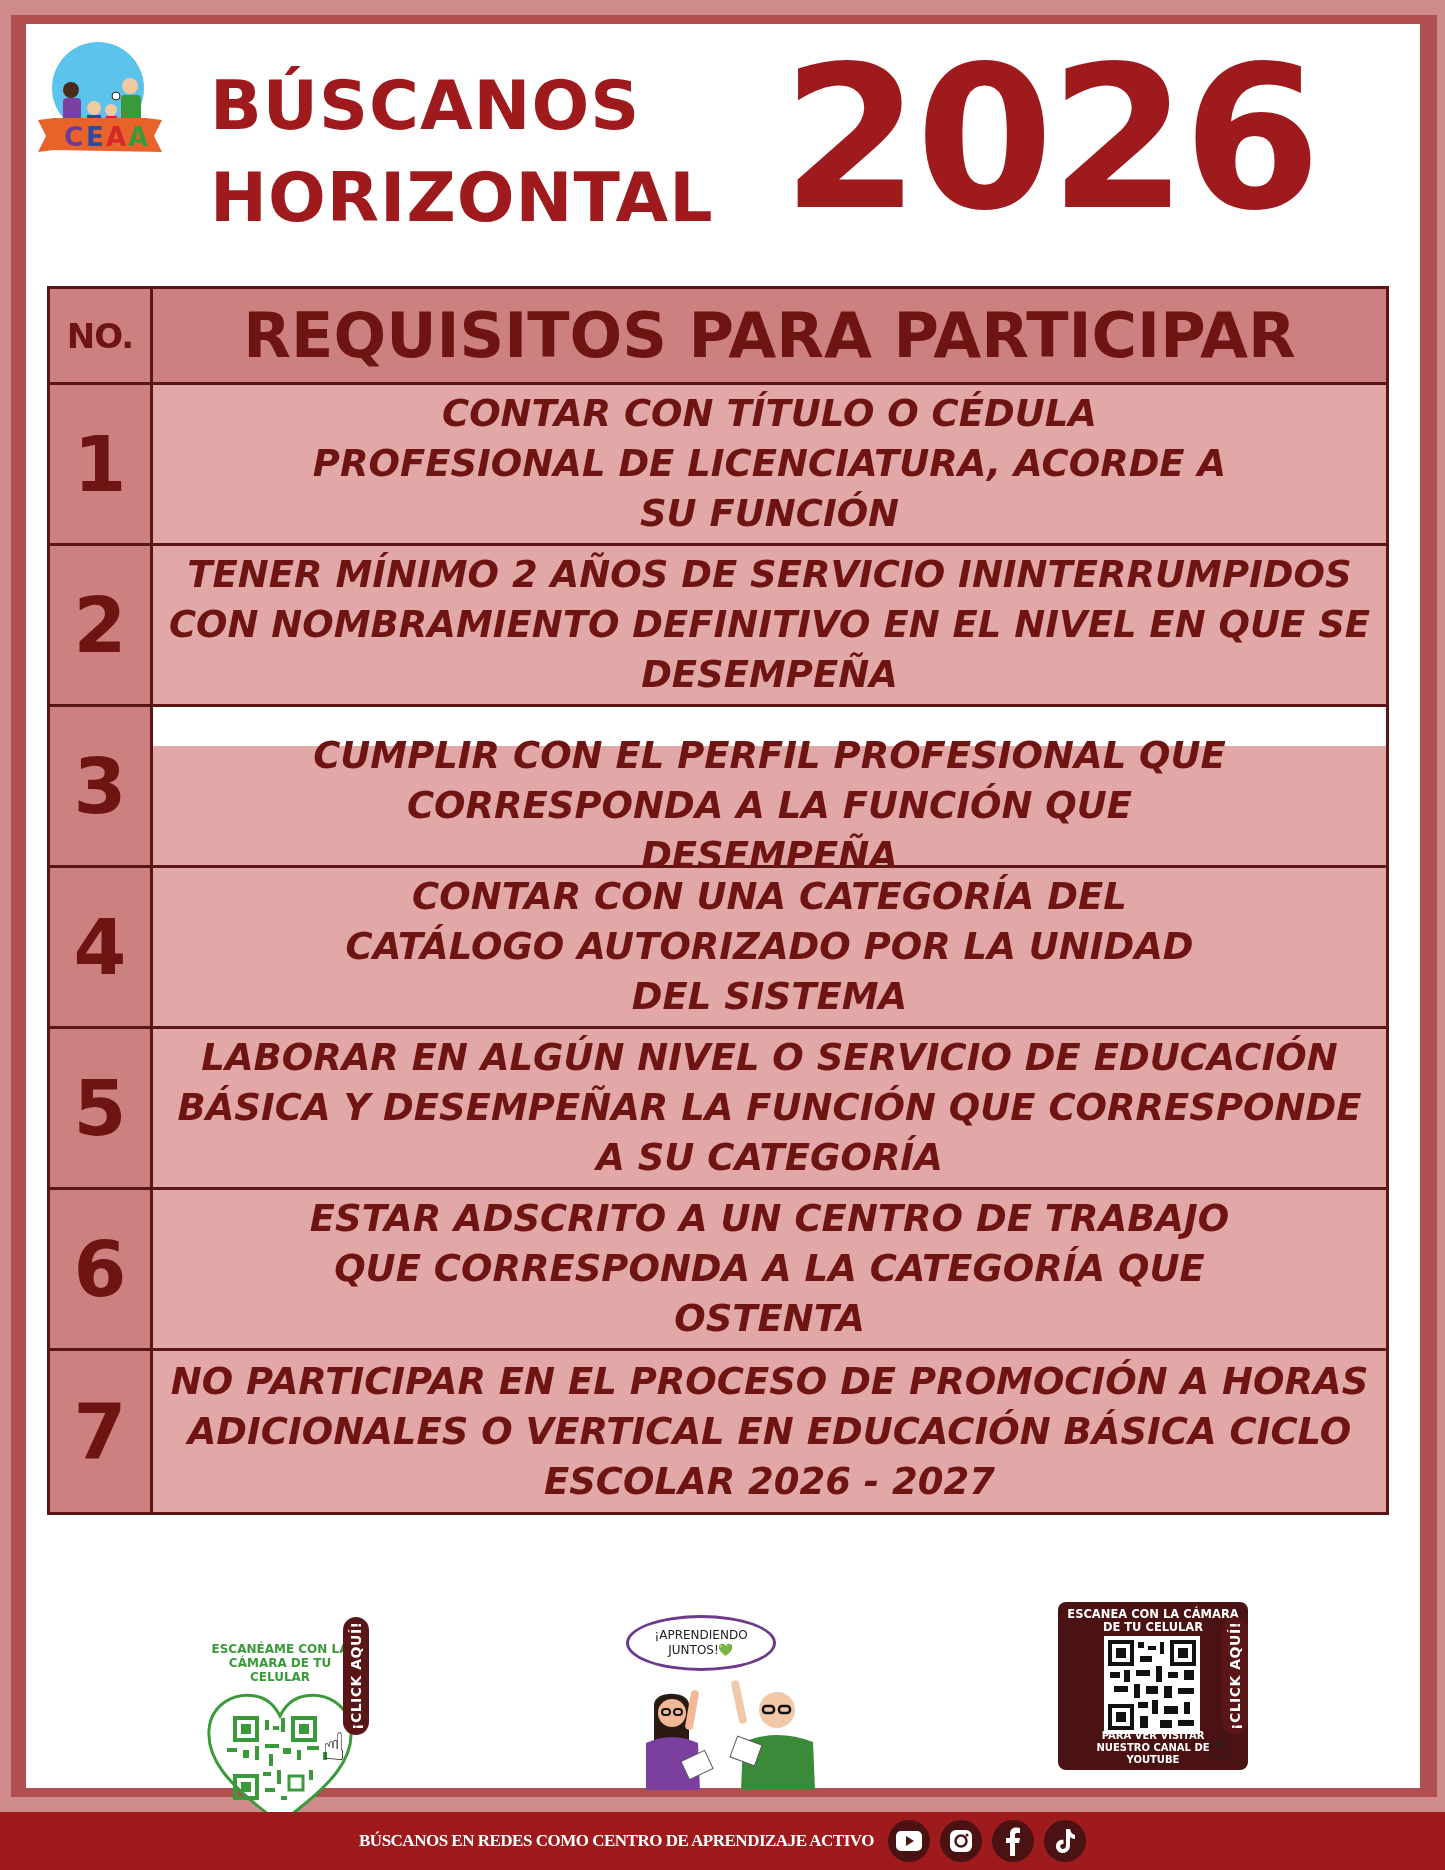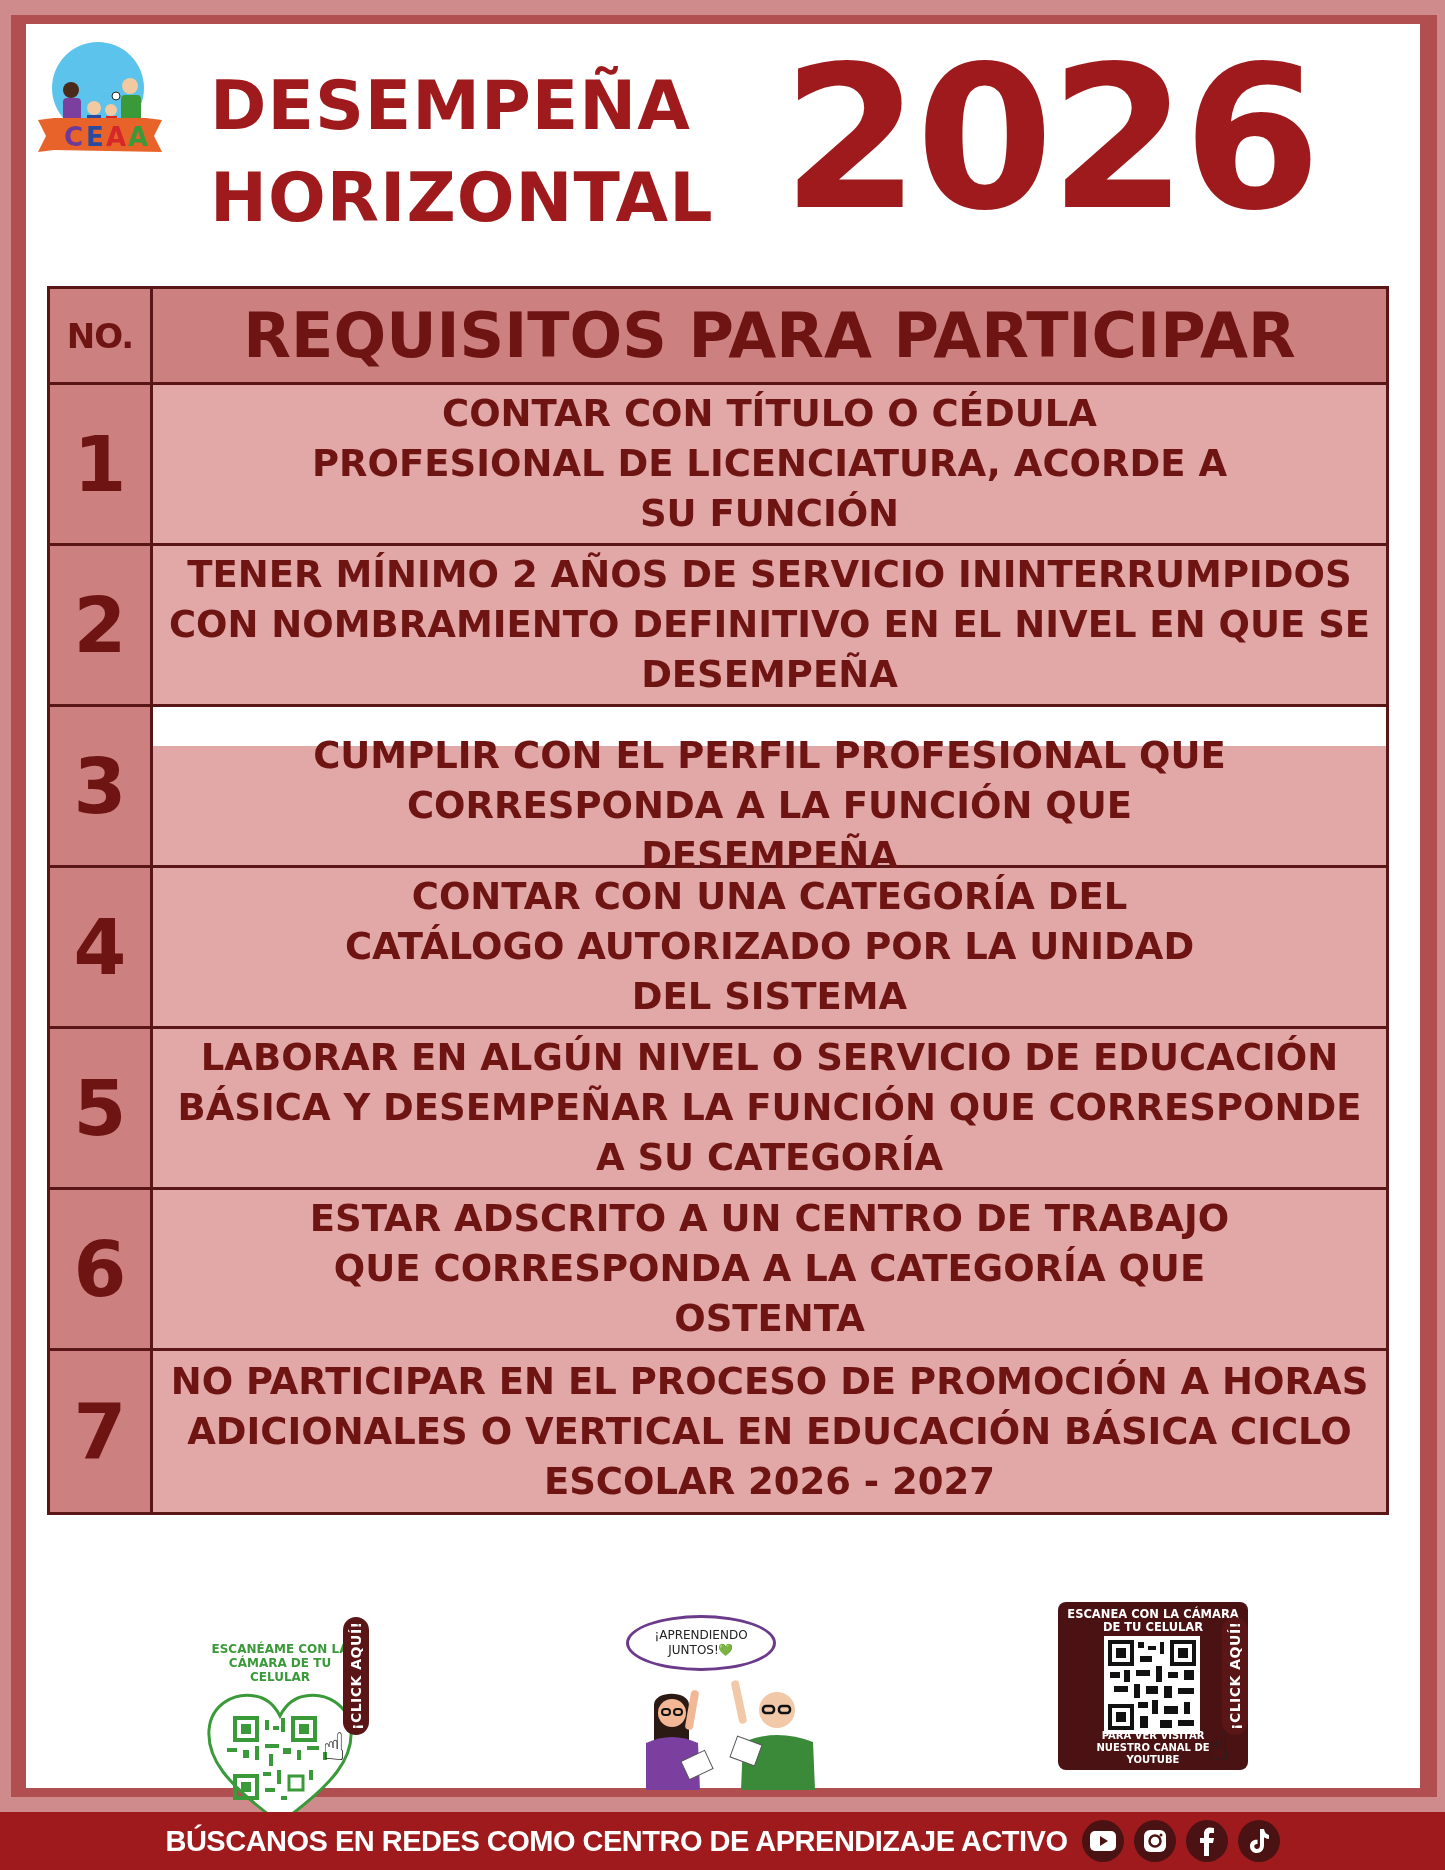--- a/index.html
+++ b/index.html
@@ -45,21 +45,21 @@
     background: #cd8080;
     border-right: 3px solid #5a1517;
     display: flex; align-items: center; justify-content: center;
     color: #6e1412; font-weight: 900;
   }
   .cell-text {
     flex: 1;
     background: #e2a7a7;
     display: flex; align-items: center; justify-content: center;
     text-align: center;
-    color: #6e1412; font-weight: bold; 
+    color: #6e1412; font-weight: bold; font-style: italic;
     font-family: "DejaVu Sans", sans-serif;
     font-size: 37px; line-height: 50px;
     padding: 0 14px;
   }
   .header-row { height: 96px; }
   .header-row .cell-no { font-size: 34px; letter-spacing: -1px; font-style: normal; }
   .header-row .cell-text {
     background: #cd8080; font-style: normal; font-weight: 900;
     font-size: 62px; letter-spacing: 0px;
   }
@@ -94,22 +94,22 @@
   .promo-right .cap { font-size: 11.5px; line-height: 13px; padding-top: 6px; }
   .promo-right .cap2 { font-size: 10px; line-height: 12px; position: absolute; bottom: 4px; left: 0; right: 0; }
   .qr { position: absolute; left: 46px; top: 34px; width: 96px; height: 98px; background: #fff; }
   
   .footer {
     position: absolute; left: 0; top: 1812px; width: 1445px; height: 58px;
     background: #9e1a1c;
     display: flex; align-items: center; justify-content: center; gap: 10px;
   }
   .footer-text {
-    color: #fff; font-weight: bold; font-size: 29px; letter-spacing: -0.5px;
-    font-family: Liberation Sans, sans-serif; margin-right: 4px;
+    color: #fff; font-weight: bold; font-size: 17px; letter-spacing: -0.5px;
+    font-family: Liberation Serif, serif; margin-right: 4px;
   }
   .social {
     width: 42px; height: 42px; border-radius: 50%; background: #4a1213;
     display: flex; align-items: center; justify-content: center;
   }
 </style>
 </head>
 <body>
 
 <div class="shadow-frame"></div>
@@ -130,21 +130,21 @@
     <circle cx="80" cy="58" r="4" fill="#fff" stroke="#222" stroke-width="1"></circle>
     <polygon points="2,82 18,80 110,80 126,82 118,98 126,114 18,112 2,114 10,98" fill="#e8632a"></polygon>
     <text x="28" y="108" font-family="DejaVu Sans, sans-serif" font-weight="900" font-size="26" fill="#6b3a9a">C</text>
     <text x="50" y="108" font-family="DejaVu Sans, sans-serif" font-weight="900" font-size="26" fill="#2a4aa0">E</text>
     <text x="70" y="108" font-family="DejaVu Sans, sans-serif" font-weight="900" font-size="26" fill="#d62828">A</text>
     <text x="92" y="108" font-family="DejaVu Sans, sans-serif" font-weight="900" font-size="26" fill="#3a9a3a">A</text>
   </svg>
 </div>
 
 <div class="title-block">
-  <span class="title-line">DESEMPEÑA</span>
+  <span class="title-line">BÚSCANOS</span>
   <span class="title-line">HORIZONTAL</span>
 </div>
 <div class="year">2026</div>
 
 <div class="req-table">
   <div class="row header-row">
     <div class="cell-no">NO.</div>
     <div class="cell-text">REQUISITOS PARA PARTICIPAR</div>
   </div>
   <div class="row data-row">

